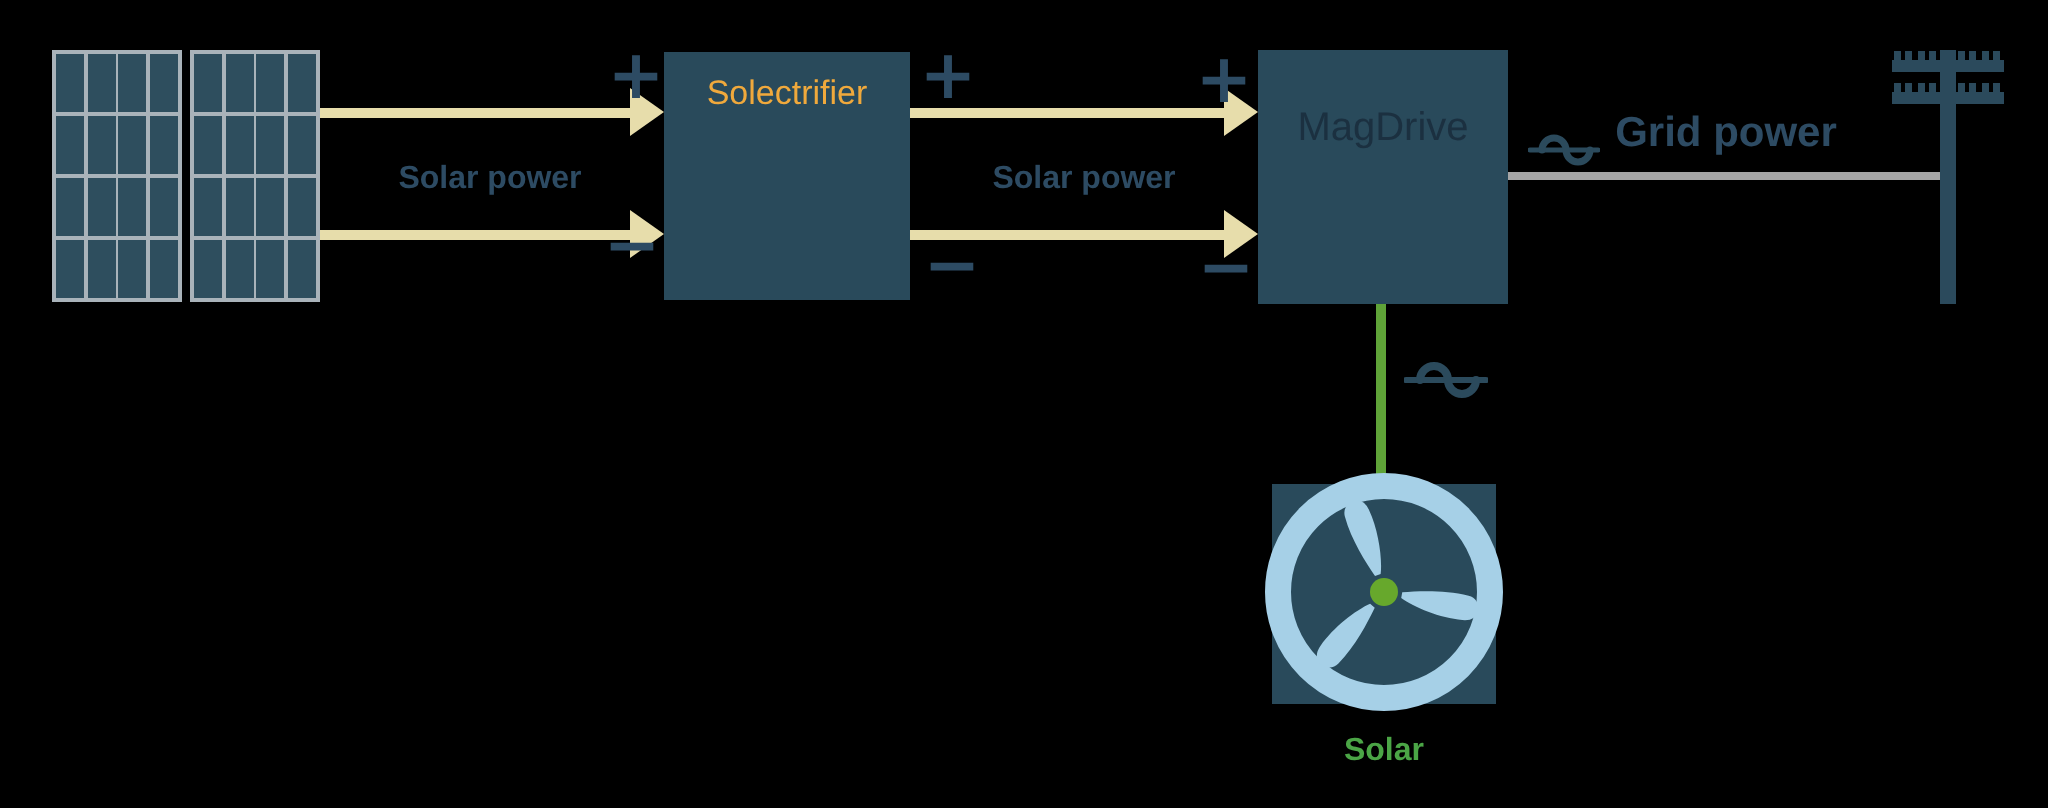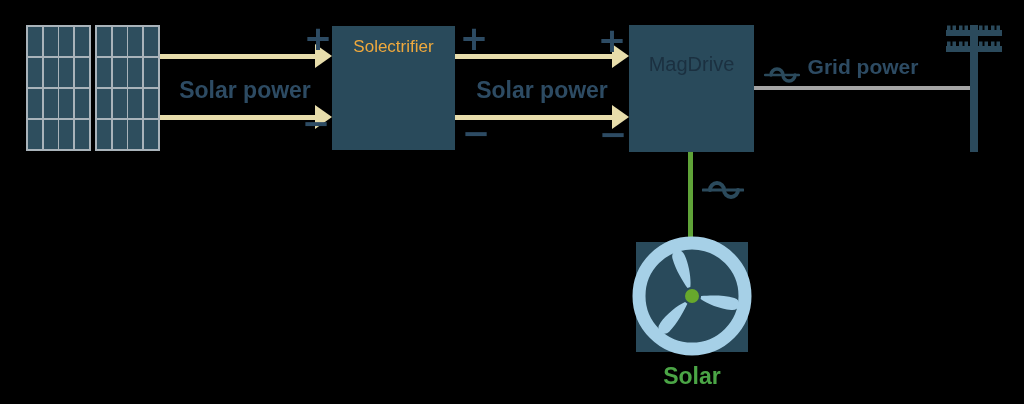--- a/index.html
+++ b/index.html
@@ -20,21 +20,21 @@
   .head{
     position:absolute;width:0;height:0;
     border-top:12px solid transparent;border-bottom:12px solid transparent;
     border-left:17px solid var(--dc-arrow,#e7ddab);
   }
   
   .box{position:absolute;background:var(--box-fill,#294a5b);box-sizing:border-box;text-align:center;}
   .box-title{padding-top:11px;font-size:17px;font-weight:normal;color:var(--solectrifier-text,#f0a93c);}
   .box-title.magdrive{font-weight:normal;font-size:20px;padding-top:28px;color:var(--magdrive-text,#1b3040);}
   
-  .lbl{position:absolute;font-weight:bold;font-size:23px;line-height:20px;
+  .lbl{position:absolute;font-weight:bold;font-size:16px;line-height:20px;
        color:var(--dc-text,#2d4b63);text-align:center;}
   .lbl.grid{font-size:21px;color:var(--dc-text,#2d4b63);}
   .lbl.magfan{color:var(--magfan-text,#4ba546);}
   .pol{
     position:absolute;transform:translate(-50%,-50%);line-height:1;
     font-family:"DejaVu Sans","Liberation Sans",sans-serif;
     font-weight:bold;font-size:34px;color:var(--dc-text,#2d4b63);
   }
   
   .wire{position:absolute;background:var(--wire-gray,#a5a5a5);}

